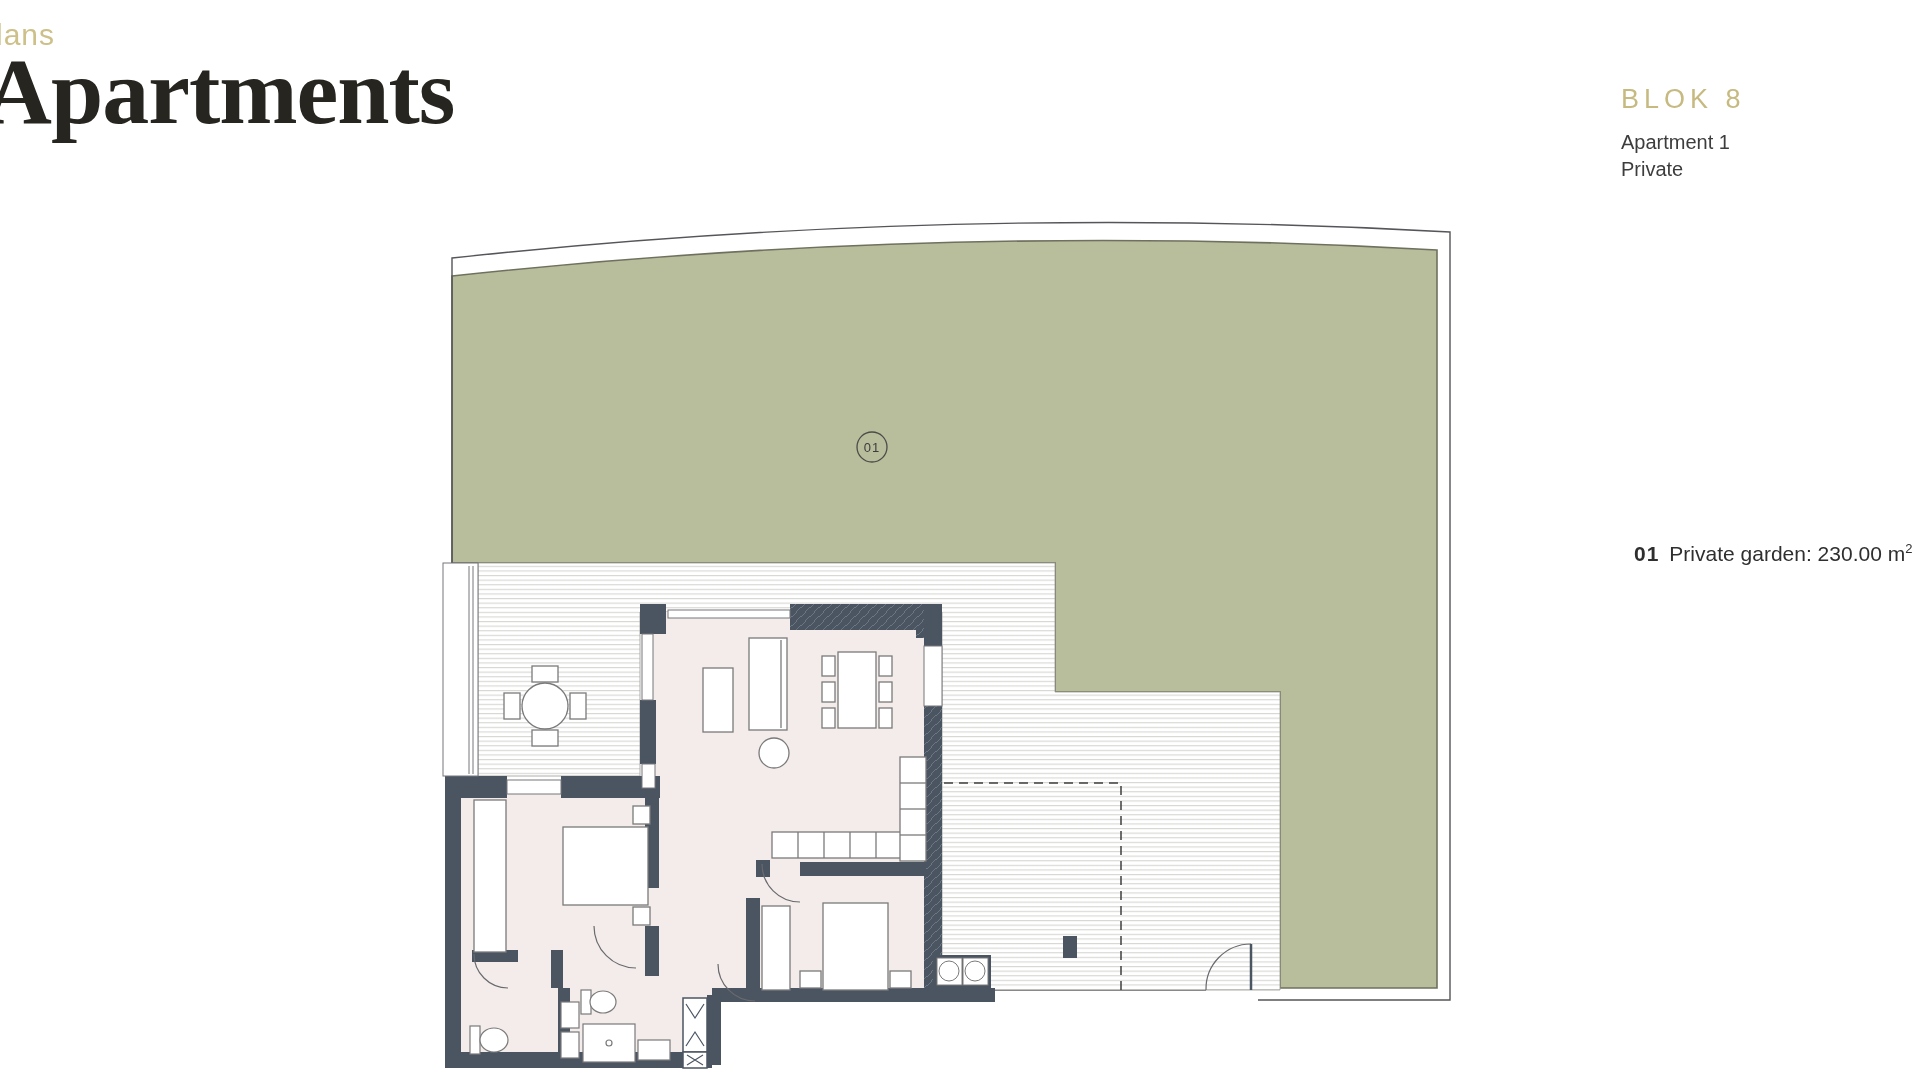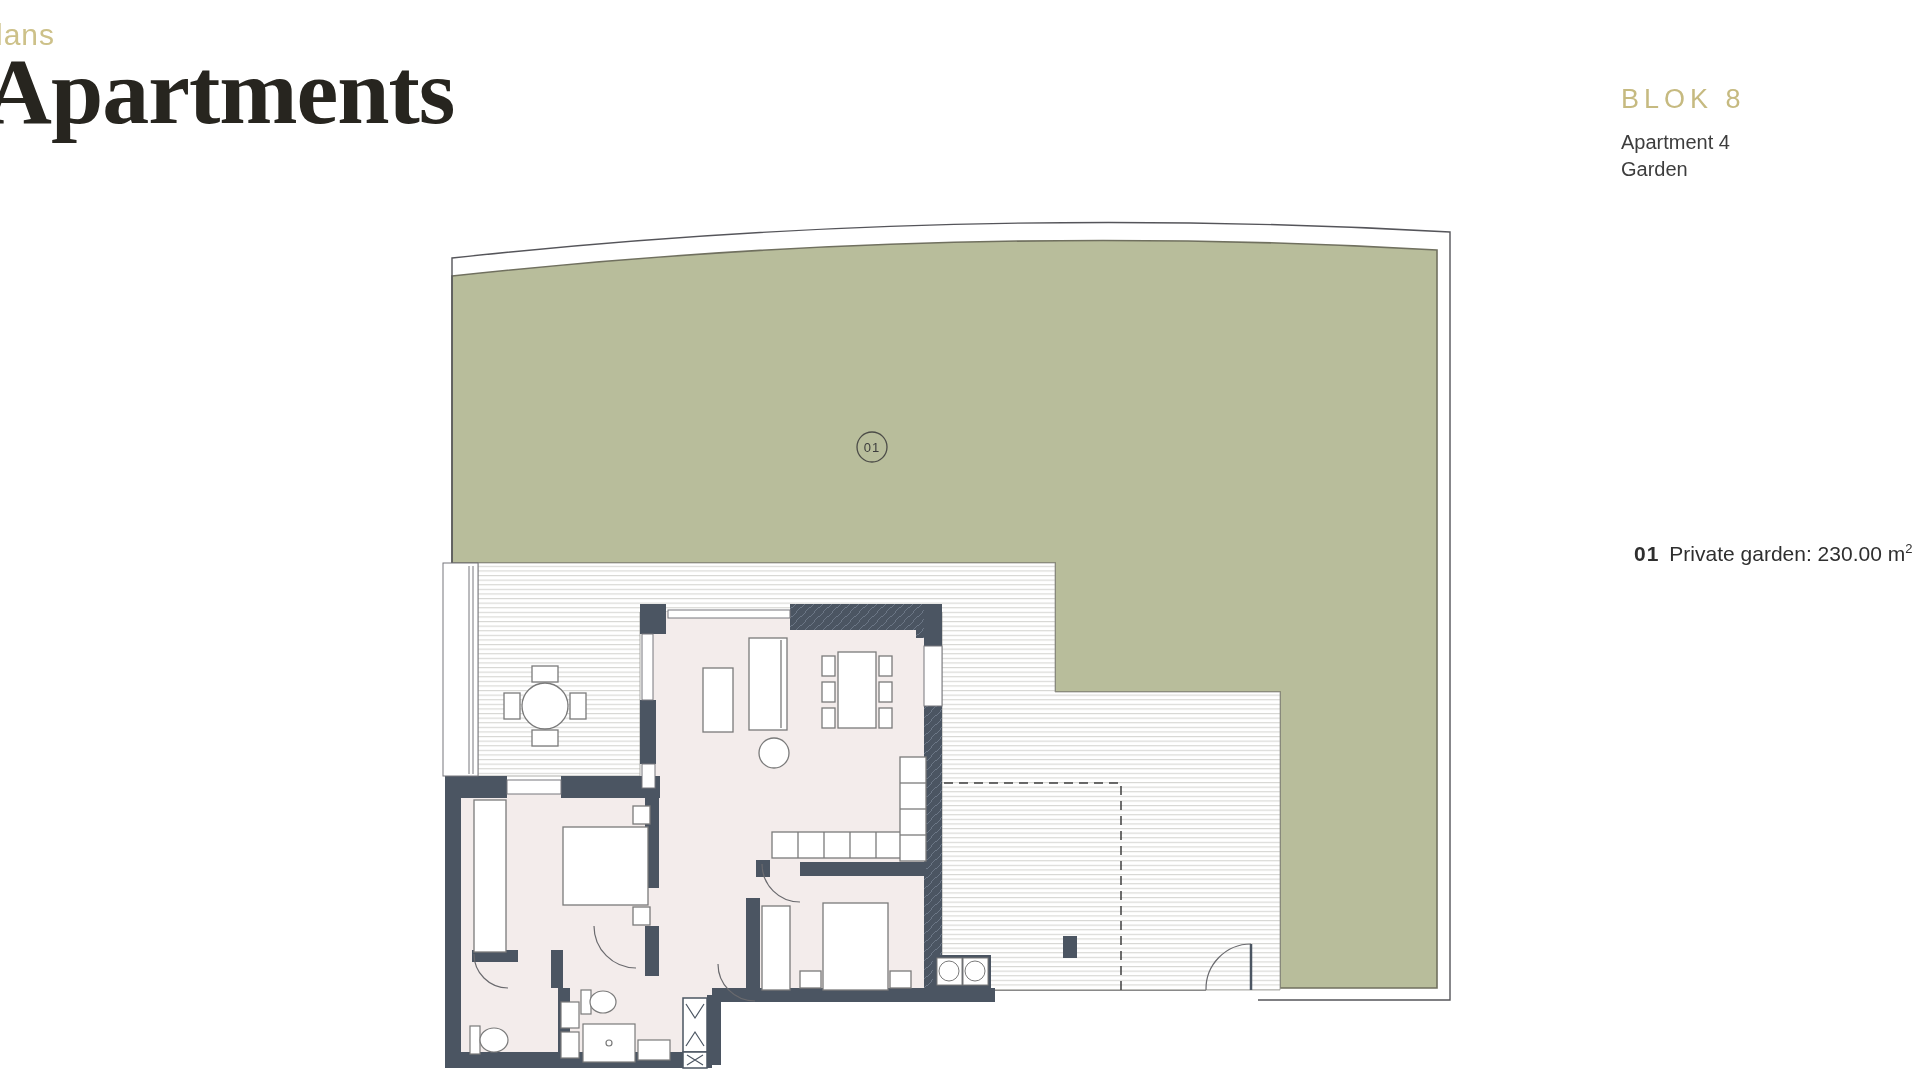--- a/index.html
+++ b/index.html
@@ -21,22 +21,22 @@
 </head>
 <body>
 
 <div class="stage">
 
   <div class="kicker">lans</div>
   <h1 class="title">Apartments</h1>
 
   <div class="plan-info">
     <div class="blok">BLOK 8</div>
-    <div class="sub">Apartment 4</div>
-    <div class="sub">Garden</div>
+    <div class="sub">Apartment 1</div>
+    <div class="sub">Private</div>
   </div>
 
   <div class="legend">
     <span class="num">01</span><span>Private garden: 230.00 m</span><sup>2</sup>
   </div>
 
   <svg class="plan" width="1920" height="1080" viewBox="0 0 1920 1080">
     <defs>
       <pattern id="deck" width="6" height="4.6" patternUnits="userSpaceOnUse">
         <rect width="6" height="4.6" fill="#ffffff"></rect>

